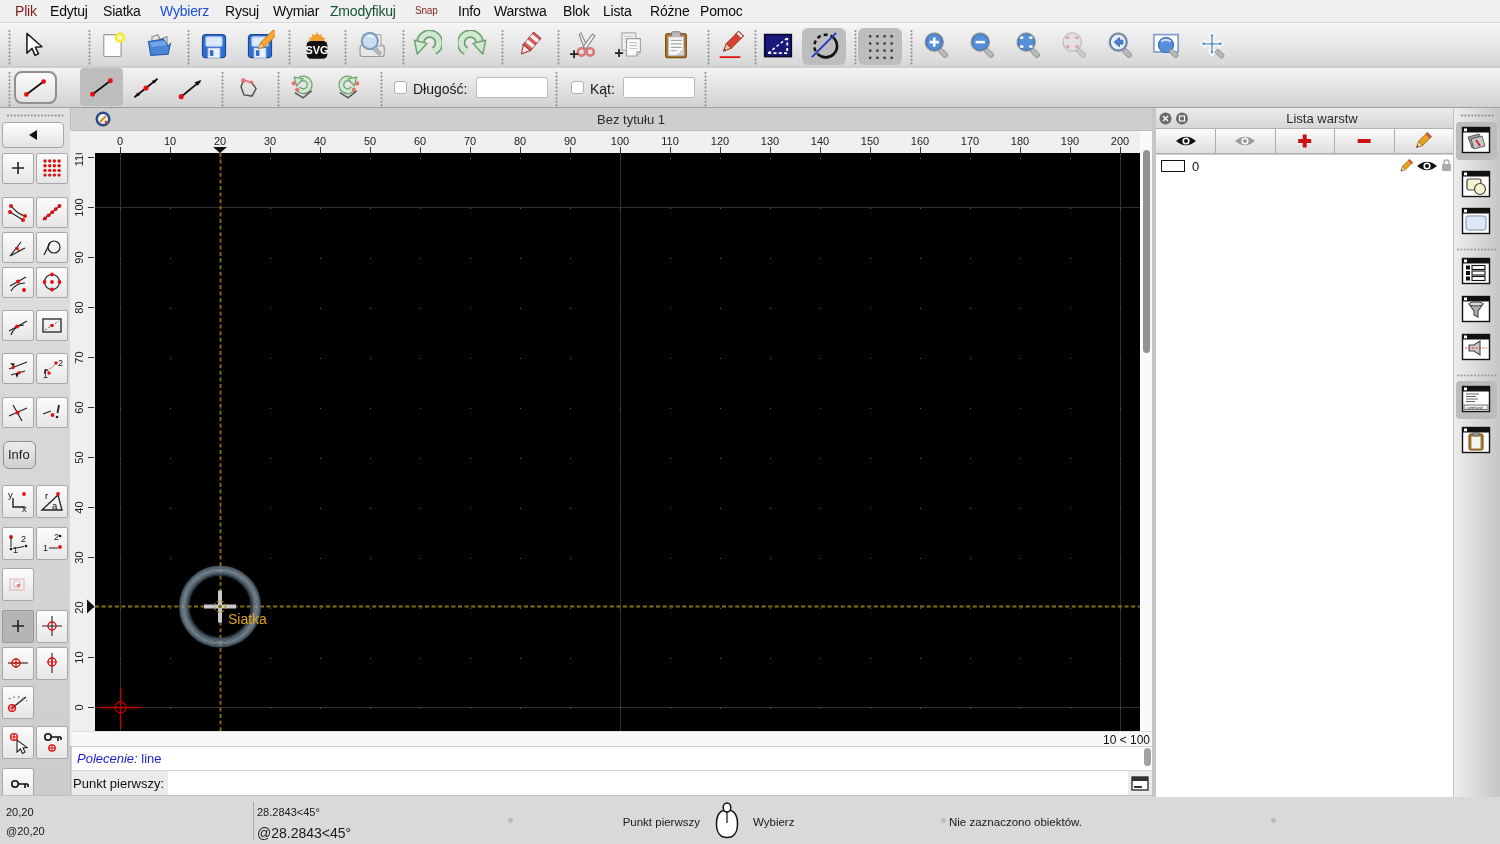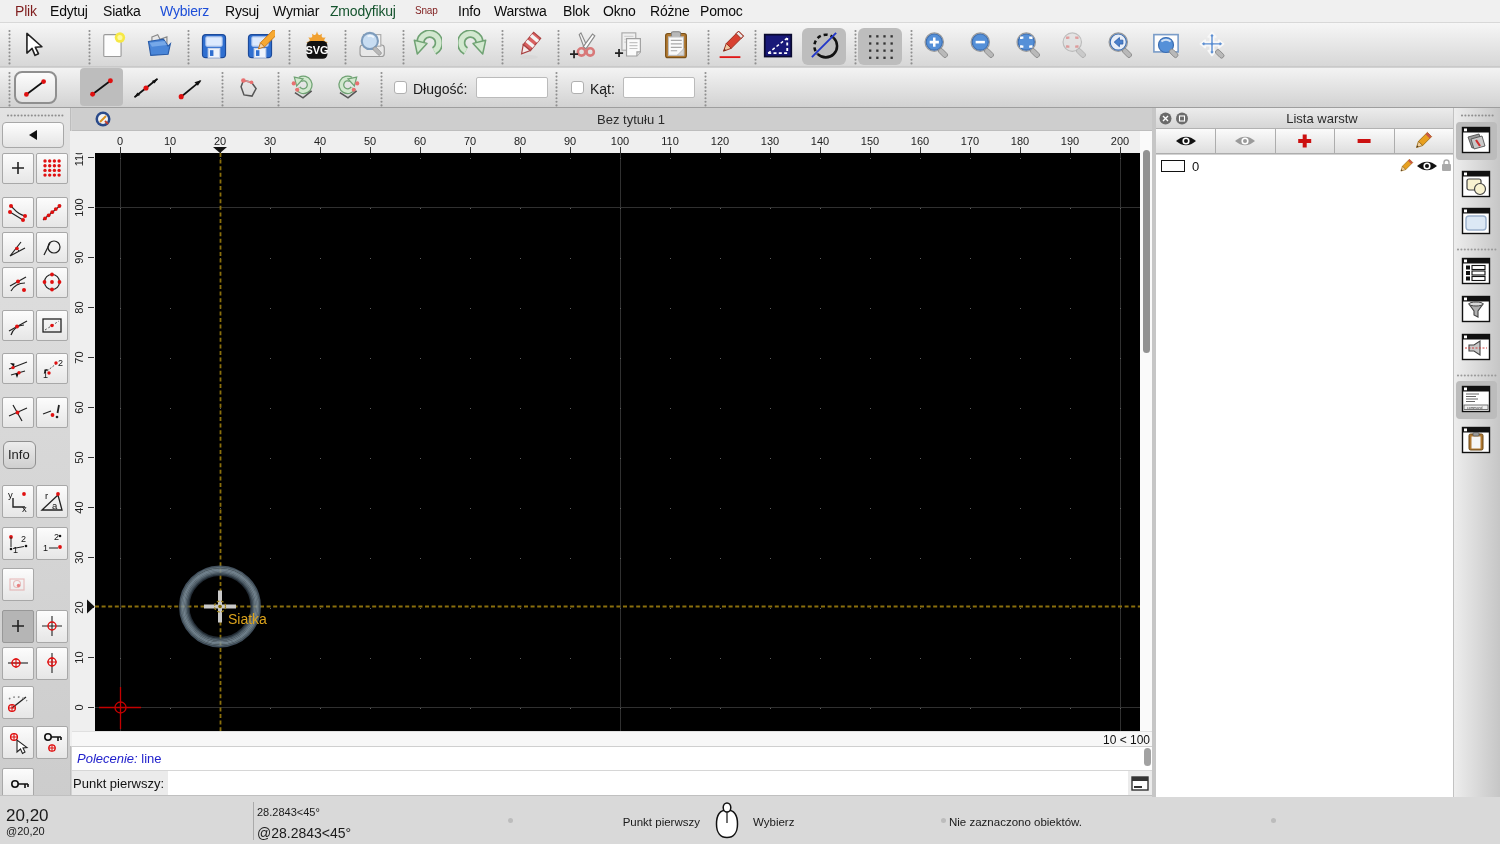--- a/index.html
+++ b/index.html
@@ -11,21 +11,21 @@
 <div class="abs" style="left:50px;top:3px;font-size:14px;color:#0a0a0a;letter-spacing:-0.2px">Edytuj</div>
 <div class="abs" style="left:103px;top:3px;font-size:14px;color:#0a0a0a;letter-spacing:-0.2px">Siatka</div>
 <div class="abs" style="left:160px;top:3px;font-size:14px;color:#1d4ed8;letter-spacing:-0.2px">Wybierz</div>
 <div class="abs" style="left:225px;top:3px;font-size:14px;color:#0a0a0a;letter-spacing:-0.2px">Rysuj</div>
 <div class="abs" style="left:273px;top:3px;font-size:14px;color:#0a0a0a;letter-spacing:-0.2px">Wymiar</div>
 <div class="abs" style="left:330px;top:3px;font-size:14px;color:#14532d;letter-spacing:-0.2px">Zmodyfikuj</div>
 <div class="abs" style="left:415px;top:5px;font-size:10px;color:#7f1d1d;letter-spacing:-0.2px">Snap</div>
 <div class="abs" style="left:458px;top:3px;font-size:14px;color:#0a0a0a;letter-spacing:-0.2px">Info</div>
 <div class="abs" style="left:494px;top:3px;font-size:14px;color:#0a0a0a;letter-spacing:-0.2px">Warstwa</div>
 <div class="abs" style="left:563px;top:3px;font-size:14px;color:#0a0a0a;letter-spacing:-0.2px">Blok</div>
-<div class="abs" style="left:603px;top:3px;font-size:14px;color:#0a0a0a;letter-spacing:-0.2px">Okno</div>
+<div class="abs" style="left:603px;top:3px;font-size:14px;color:#0a0a0a;letter-spacing:-0.2px">Lista</div>
 <div class="abs" style="left:650px;top:3px;font-size:14px;color:#0a0a0a;letter-spacing:-0.2px">Różne</div>
 <div class="abs" style="left:700px;top:3px;font-size:14px;color:#0a0a0a;letter-spacing:-0.2px">Pomoc</div>
 <div class="abs" style="left:0;top:23px;width:1500px;height:44px;background:linear-gradient(#f6f6f6,#d7d7d7);border-bottom:1px solid #c9c9c9"></div>
 <div class="abs" style="left:0;top:68px;width:1500px;height:40px;background:linear-gradient(#f3f3f3,#d2d2d2);border-bottom:1px solid #9e9e9e"></div>
 <svg style="position:absolute;left:8px;top:29px" width="3" height="40" viewBox="0 0 3 40">
     <circle cx="1.5" cy="2.0" r="1.05" fill="#8f8f8f"></circle>
     <circle cx="1.5" cy="5.6" r="1.05" fill="#8f8f8f"></circle>
     <circle cx="1.5" cy="9.2" r="1.05" fill="#8f8f8f"></circle>
     <circle cx="1.5" cy="12.8" r="1.05" fill="#8f8f8f"></circle>
     <circle cx="1.5" cy="16.4" r="1.05" fill="#8f8f8f"></circle>
@@ -805,21 +805,21 @@
 <div class="abs" style="left:1144px;top:748px;width:7px;height:18px;background:#a2a2a2;border-radius:3.5px"></div>
 <div class="abs" style="left:72px;top:770px;width:1080px;height:25px;background:#ebebeb;border-top:1px solid #d6d6d6"></div>
 <div class="abs" style="left:73px;top:776px;font-size:13px;color:#111">Punkt pierwszy:</div>
 <div class="abs" style="left:168px;top:771px;width:960px;height:24px;background:#fff"></div>
 <svg style="position:absolute;left:1131px;top:776px" width="18" height="16" viewBox="0 0 18 16">
     <rect x="1" y="1" width="16" height="13" fill="#fff" stroke="#333" stroke-width="1.4"></rect>
     <rect x="1" y="1" width="16" height="4" fill="#333"></rect>
     <rect x="3" y="10" width="8" height="2" fill="#333"></rect>
   </svg>
 <div class="abs" style="left:0;top:795px;width:1500px;height:49px;background:#d9d9d9;border-top:1px solid #c0c0c0"></div>
-<div class="abs" style="left:6px;top:806px;font-size:17px;color:#1a1a1a">20,20</div>
+<div class="abs" style="left:6px;top:806px;font-size:11px;color:#1a1a1a">20,20</div>
 <div class="abs" style="left:6px;top:825px;font-size:11px;color:#1a1a1a">@20,20</div>
 <div class="abs" style="left:253px;top:802px;width:1px;height:38px;background:#aaa"></div>
 <div class="abs" style="left:257px;top:806px;font-size:11px;color:#1a1a1a">28.2843&lt;45°</div>
 <div class="abs" style="left:257px;top:825px;font-size:14px;color:#1a1a1a">@28.2843&lt;45°</div>
 <div class="abs" style="left:508px;top:818px;width:5px;height:5px;border-radius:50%;background:#bcbcbc"></div>
 <div class="abs" style="left:560px;top:816px;width:140px;text-align:right;font-size:11.5px;color:#1a1a1a">Punkt pierwszy</div>
 <svg style="position:absolute;left:715px;top:802px" width="24" height="37" viewBox="0 0 24 37">
     <path d="M12 8 C4.5 8 1.5 14 1.5 22 C1.5 30.5 5.5 35.5 12 35.5 C18.5 35.5 22.5 30.5 22.5 22 C22.5 14 19.5 8 12 8 Z" fill="#fff" stroke="#111" stroke-width="1.5"></path>
     <path d="M12 10 V21" stroke="#111" stroke-width="1.2"></path>
     <ellipse cx="12" cy="5.5" rx="3.8" ry="4.6" fill="#fff" stroke="#111" stroke-width="1.5"></ellipse>

